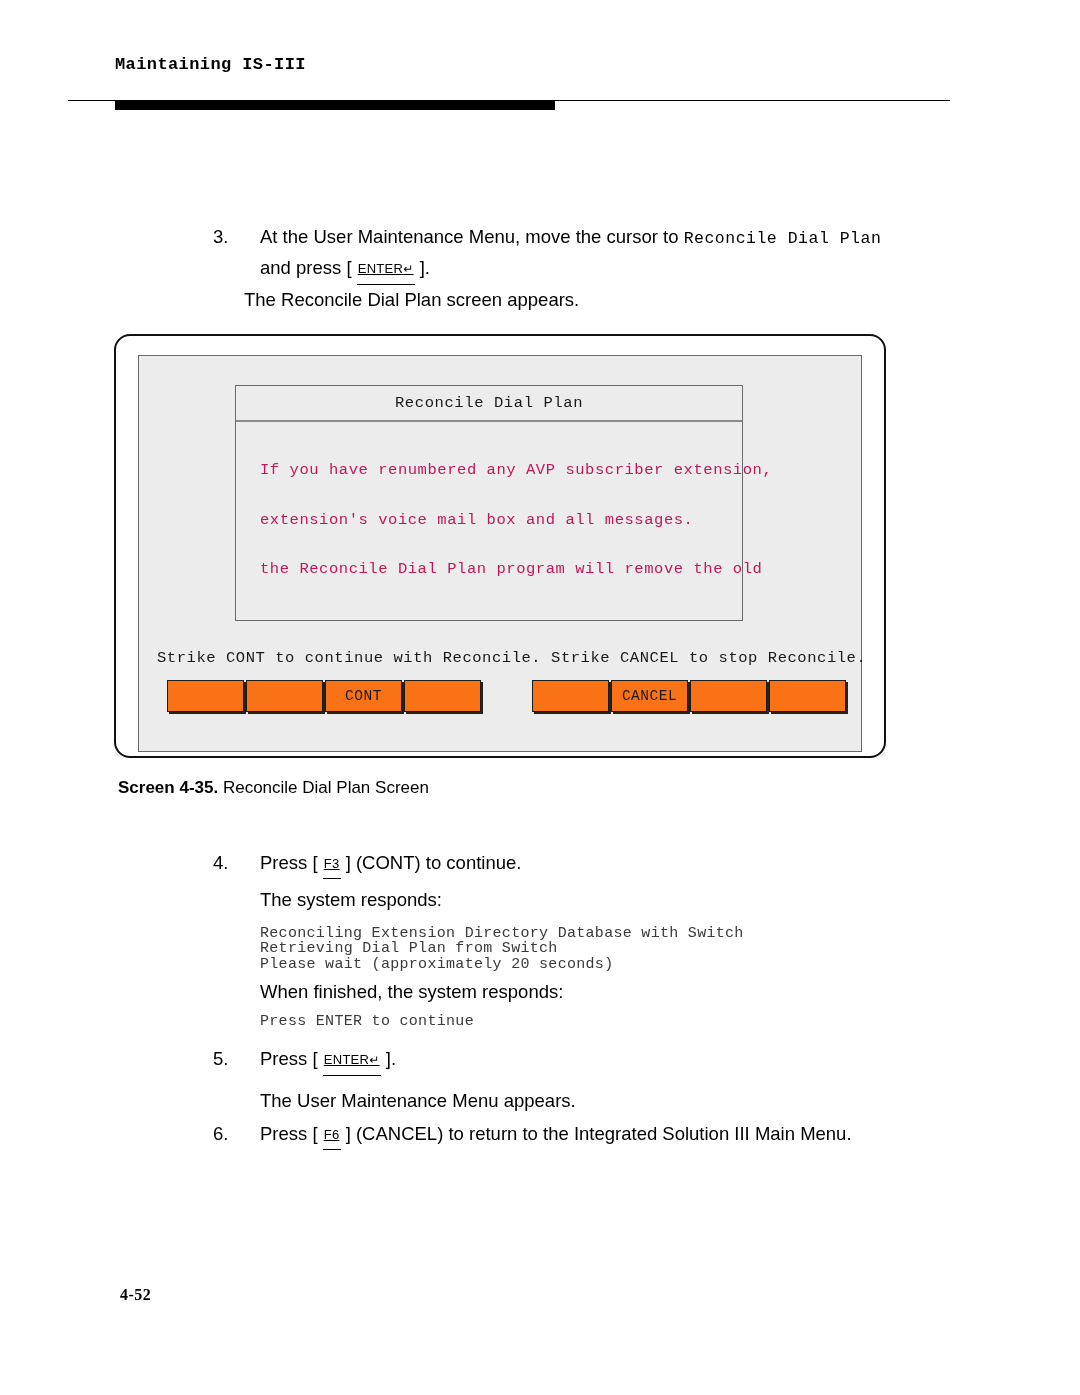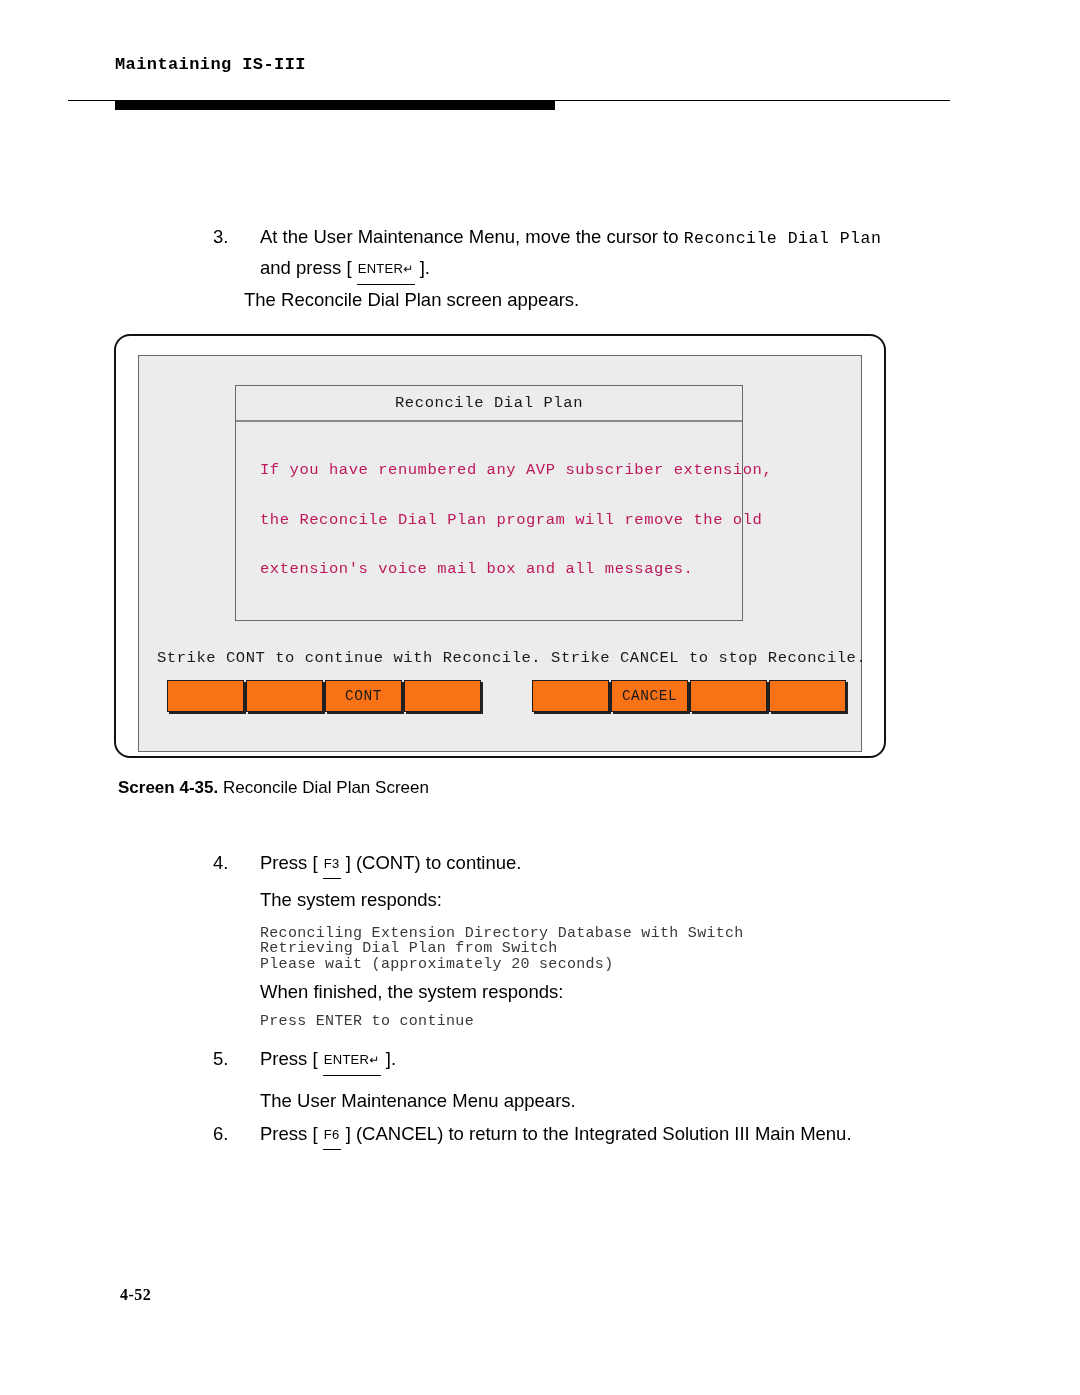--- a/index.html
+++ b/index.html
@@ -93,20 +93,21 @@
   
   .key {
     display: inline-block;
     font-family: "Liberation Sans", sans-serif;
     font-size: 13px;
     letter-spacing: 0.3px;
     border-bottom: 1.4px solid #000;
     padding: 0 1px 0 1px;
     position: relative;
     top: -1px;
+    text-decoration: underline;
   }
   .key .ret { font-size: 12px; }
 
   
   .screen-frame {
     position: absolute;
     left: 114px;
     top: 334px;
     width: 772px;
     height: 424px;
@@ -232,22 +233,22 @@
 </div>
 <div class="para" style="left:244px; top:285px; width:640px;">The Reconcile Dial Plan screen appears.</div>
 
 <div class="screen-frame"></div>
 <div class="screen-inner"></div>
 
 <div class="dialog">
   <div class="dialog-title">Reconcile Dial Plan</div>
   <div class="dialog-body">
     <div>If you have renumbered any AVP subscriber extension,</div>
+    <div>extension's voice mail box and all messages.</div>
     <div>the Reconcile Dial Plan program will remove the old</div>
-    <div>extension's voice mail box and all messages.</div>
   </div>
 </div>
 
 <div class="screen-prompt">Strike CONT to continue with Reconcile. Strike CANCEL to stop Reconcile.</div>
 
 <div class="fkey-row left">
   <div class="fkey"></div>
   <div class="fkey"></div>
   <div class="fkey">CONT</div>
   <div class="fkey"></div>

